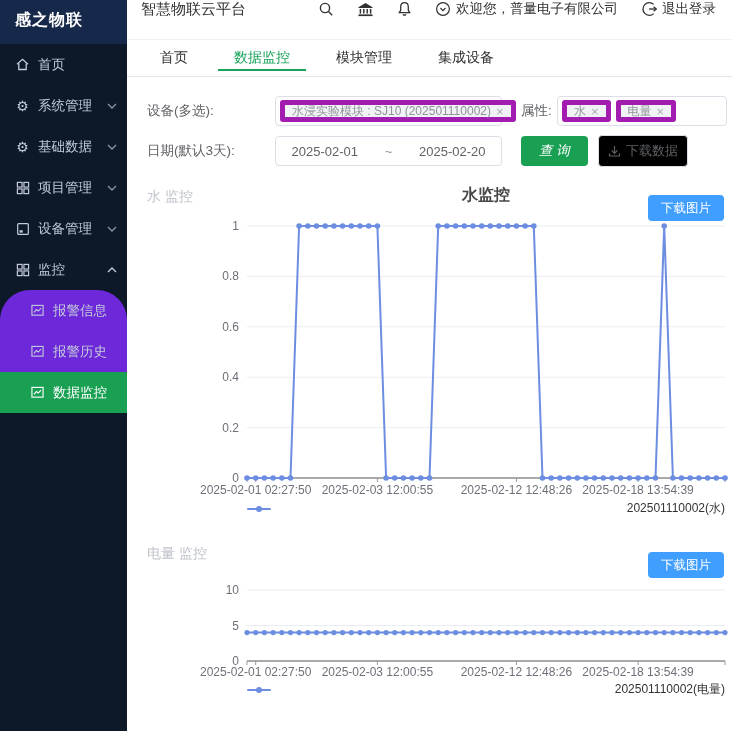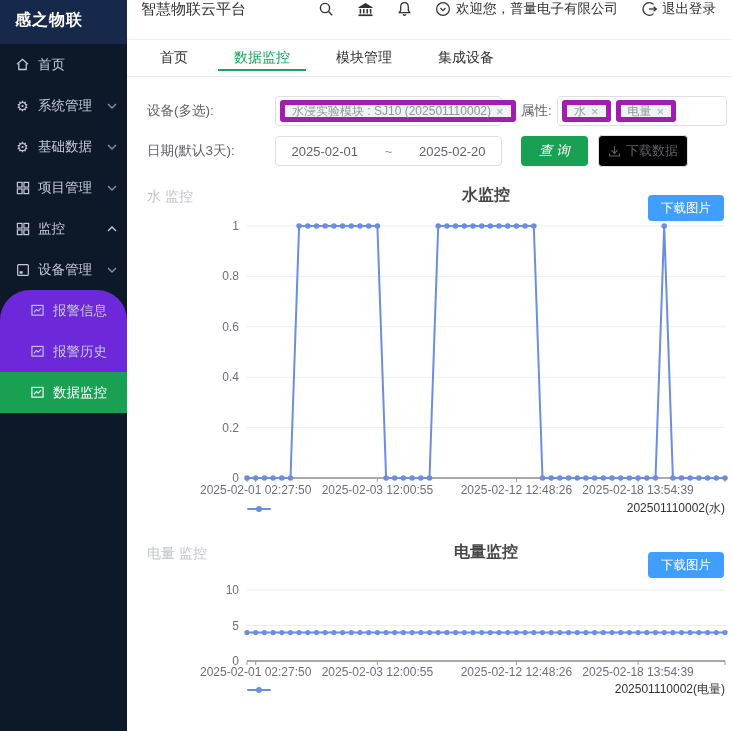--- a/index.html
+++ b/index.html
@@ -128,47 +128,47 @@
       <span class="chev">
         <svg width="10" height="6" viewBox="0 0 10 6">
             <polyline points="1,1 5,5 9,1" fill="none" stroke="#8a93a6" stroke-width="1.3"></polyline>
           </svg>
       </span>
     </div>
 
     <div class="menu-item">
       <span class="mi-icon">
         <svg width="14" height="14" viewBox="0 0 15 15">
+            <rect x="1.8" y="1.8" width="11.4" height="11.4" rx="1" fill="none" stroke="#c3cbd9" stroke-width="1.3"></rect>
+            <rect x="3.8" y="8.8" width="3.4" height="2.6" fill="#c3cbd9"></rect>
+          </svg>
+      </span>
+      <span>设备管理</span>
+      <span class="chev">
+        <svg width="10" height="6" viewBox="0 0 10 6">
+            <polyline points="1,1 5,5 9,1" fill="none" stroke="#8a93a6" stroke-width="1.3"></polyline>
+          </svg>
+      </span>
+    </div>
+
+    <div class="menu-item">
+      <span class="mi-icon">
+        <svg width="14" height="14" viewBox="0 0 15 15">
             <g fill="none" stroke="#c3cbd9" stroke-width="1.3">
               <rect x="1.5" y="1.5" width="5" height="5"></rect>
               <rect x="8.5" y="1.5" width="5" height="5"></rect>
               <rect x="1.5" y="8.5" width="5" height="5"></rect>
               <rect x="8.5" y="8.5" width="5" height="5"></rect>
             </g>
           </svg>
       </span>
       <span>监控</span>
       <span class="chev">
         <svg width="10" height="6" viewBox="0 0 10 6">
             <polyline points="1,5 5,1 9,5" fill="none" stroke="#c3cbd9" stroke-width="1.3"></polyline>
-          </svg>
-      </span>
-    </div>
-
-    <div class="menu-item">
-      <span class="mi-icon">
-        <svg width="14" height="14" viewBox="0 0 15 15">
-            <rect x="1.8" y="1.8" width="11.4" height="11.4" rx="1" fill="none" stroke="#c3cbd9" stroke-width="1.3"></rect>
-            <rect x="3.8" y="8.8" width="3.4" height="2.6" fill="#c3cbd9"></rect>
-          </svg>
-      </span>
-      <span>设备管理</span>
-      <span class="chev">
-        <svg width="10" height="6" viewBox="0 0 10 6">
-            <polyline points="1,1 5,5 9,1" fill="none" stroke="#8a93a6" stroke-width="1.3"></polyline>
           </svg>
       </span>
     </div>
 
     <div class="submenu">
       <div class="menu-item">
         <span class="mi-icon">
           <svg width="13" height="13" viewBox="0 0 14 14">
               <rect x="1" y="1.5" width="12" height="10.5" fill="none" stroke="#c3cbd9" stroke-width="1.2"></rect>
               <polyline points="3.2,9 5.8,6 7.8,7.6 10.8,4.4" fill="none" stroke="#c3cbd9" stroke-width="1.2"></polyline>
@@ -390,21 +390,20 @@
               <span class="lm-line"></span>
               <span class="lm-dot"></span>
             </span>
           <span>202501110002(水)</span>
         </div>
       </div>
 
       <div class="chart-block second">
         <div class="chart-head">
           <span class="side-label">电量 监控</span>
-          <span class="chart-title">电量监控</span>
           <button class="btn-dl-img">下载图片</button>
         </div>
         <svg id="chart2" class="chart" width="602" height="108">
             <text x="112" y="92" text-anchor="end" font-size="12" fill="#6e7079">0</text>
             <line x1="120" y1="52.5" x2="598" y2="52.5" stroke="#e9edf2" stroke-width="1"></line>
             <text x="112" y="56.5" text-anchor="end" font-size="12" fill="#6e7079">5</text>
             <line x1="120" y1="17" x2="598" y2="17" stroke="#e9edf2" stroke-width="1"></line>
             <text x="112" y="21" text-anchor="end" font-size="12" fill="#6e7079">10</text>
             <line x1="120" y1="88" x2="598" y2="88" stroke="#555" stroke-width="1"></line>
             <line x1="120" y1="88" x2="120" y2="92" stroke="#999" stroke-width="1"></line>

